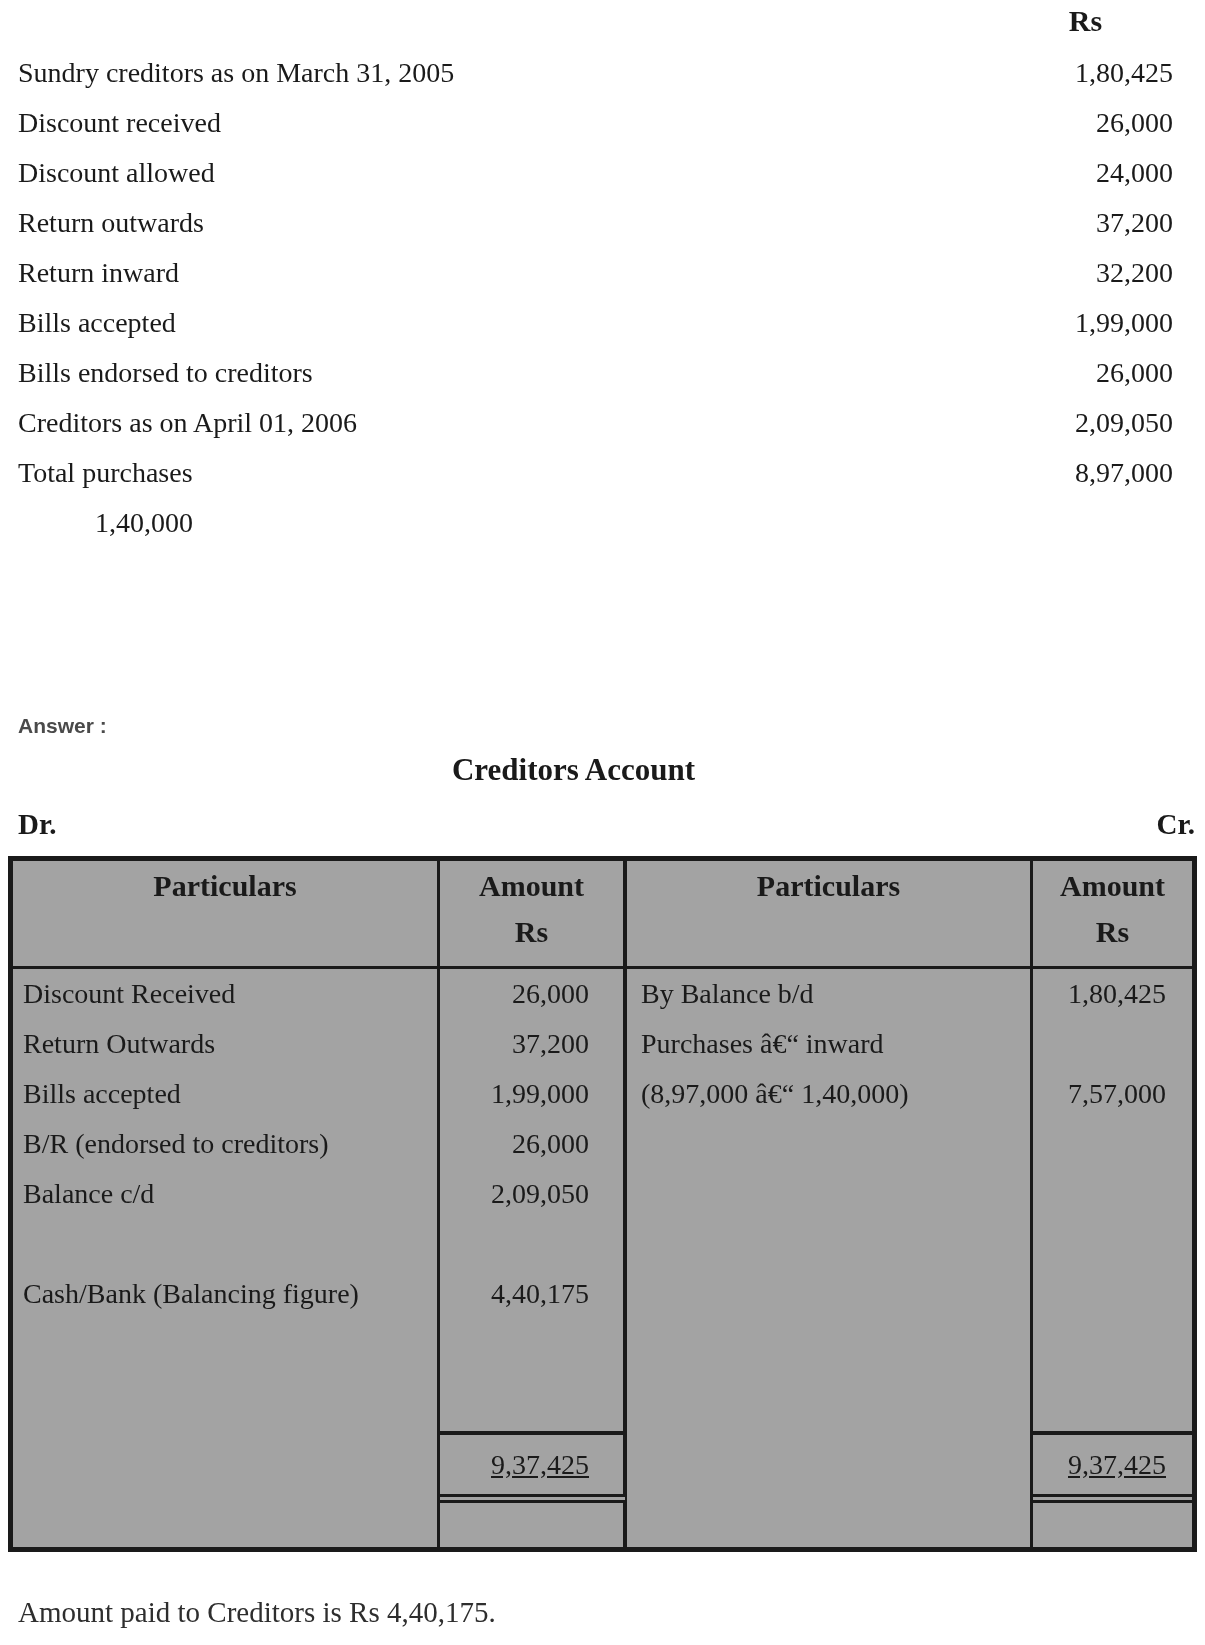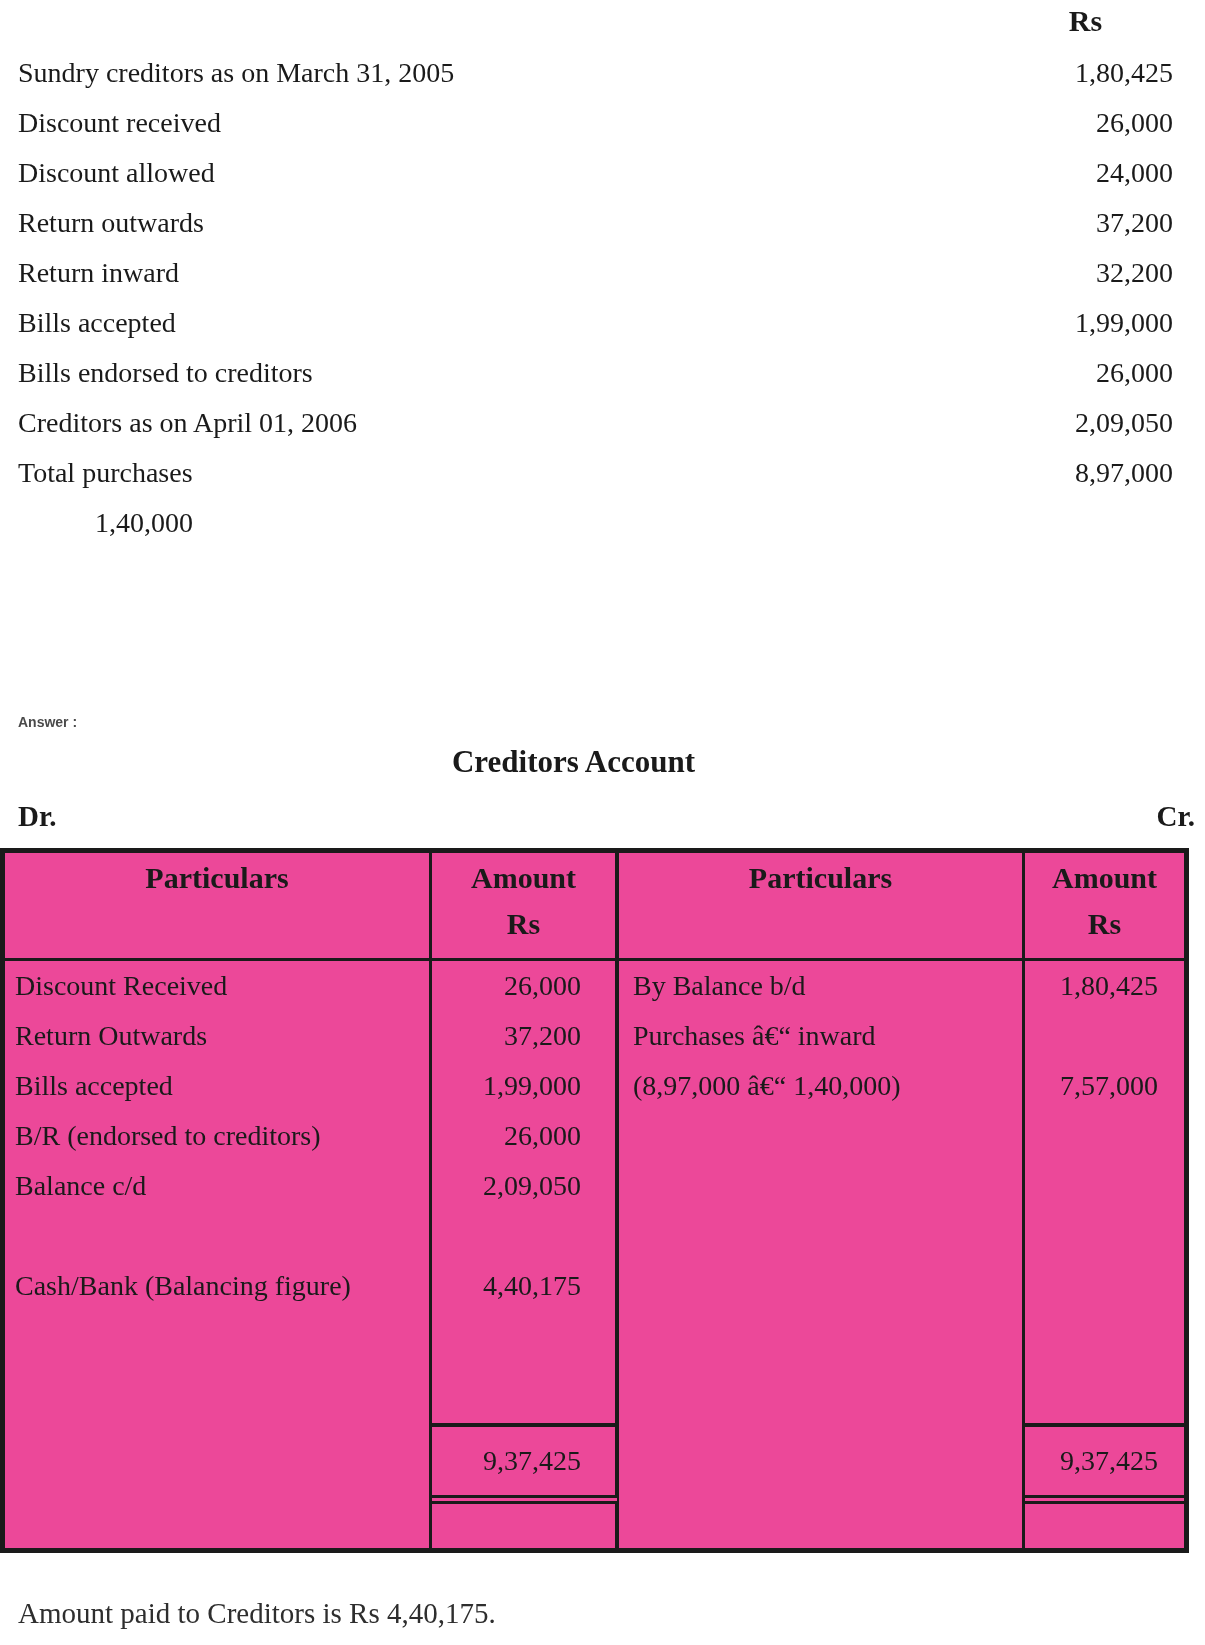--- a/index.html
+++ b/index.html
@@ -21,38 +21,38 @@
     font-weight:bold; font-size:30px; line-height:38px;
   }
   .list-row { display:flex; height:50px; align-items:center; font-size:28px; }
   .list-row .lbl { flex:1; }
   .list-row .amt { width:175px; text-align:right; }
 
   
   .answer-label {
     margin:166px 0 0 18px;
     font-family:"Liberation Sans", sans-serif;
-    font-weight:bold; font-size:14px; color:#4a4a4a;
+    font-weight:bold; font-size:21px; color:#4a4a4a;
   }
   .acct-title {
     margin-top:14px; padding-right:58px;
     text-align:center; font-weight:bold; font-size:31px;
   }
   .drcr-row {
     margin:20px 10px 0 18px;
     display:flex; justify-content:space-between;
     font-weight:bold; font-size:29px;
   }
 
   
   .acct-table {
-    margin:15px 8px 0 0;
+    margin:15px 8px 0 8px;
     width:1189px;
     border:5px solid #1a1a1a;
-    background:#ec4899;
+    background:#a3a3a3;
   }
   .trow { display:grid; grid-template-columns:427px 187px 406px 159px; }
   .cell { position:relative; }
   .c1, .c3 { border-right:3px solid #1a1a1a; }
   .c2 { border-right:4px solid #1a1a1a; }
 
   .hrow .cell {
     height:108px;
     border-bottom:3px solid #1a1a1a;
     text-align:center;
@@ -63,21 +63,21 @@
 
   .brow .cell { height:50px; font-size:28px; display:flex; align-items:center; }
   .brow .part { padding-left:10px; }
   .brow .c3.part { padding-left:14px; }
   .brow .amt { justify-content:flex-end; }
   .brow .c2.amt { padding-right:34px; }
   .brow .c4.amt { padding-right:26px; }
 
   .filler .cell { height:112px; }
 
-  .totrow .cell { height:81px; font-size:28px; }
+  .totrow .cell { height:72px; font-size:28px;text-decoration:underline; }
   .totrow .tot {
     border-top:4px solid #1a1a1a;
     border-bottom:9px double #1a1a1a;
     display:flex; align-items:center; justify-content:flex-end;
   }
   .totrow .c2.tot { padding-right:34px; }
   .totrow .c4.tot { padding-right:26px; }
 
   .botrow .cell { height:44px; }
 

